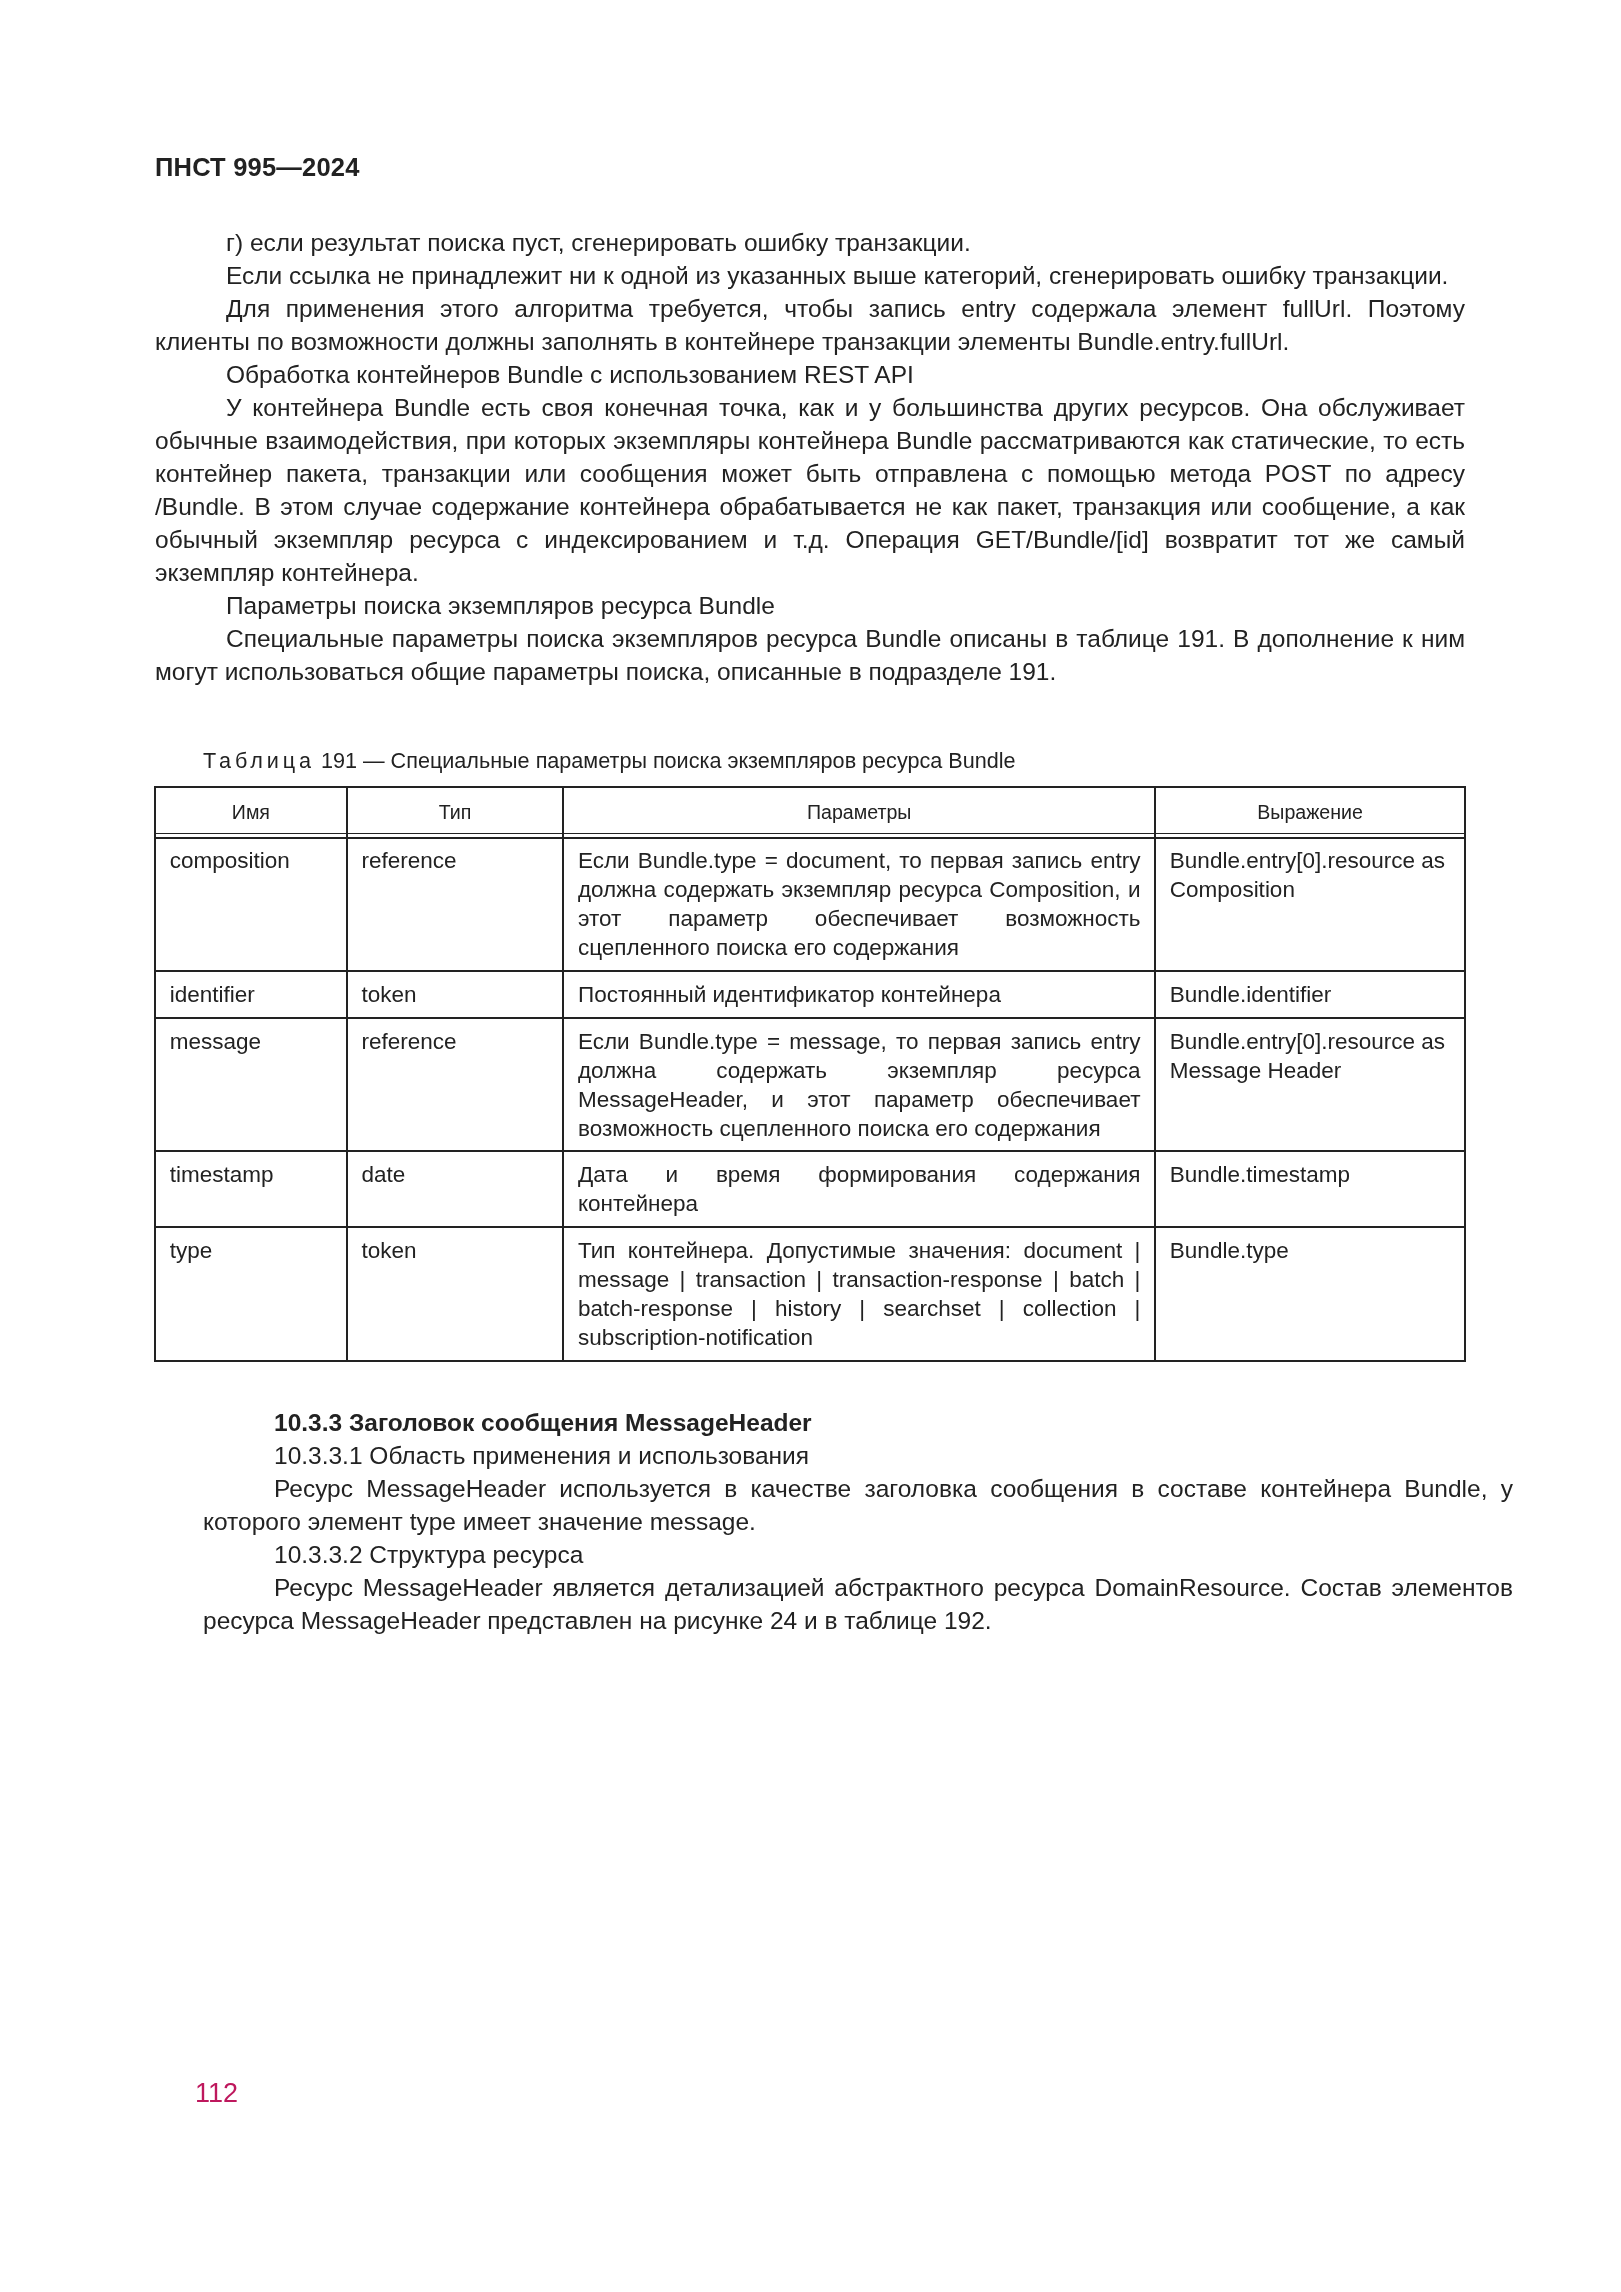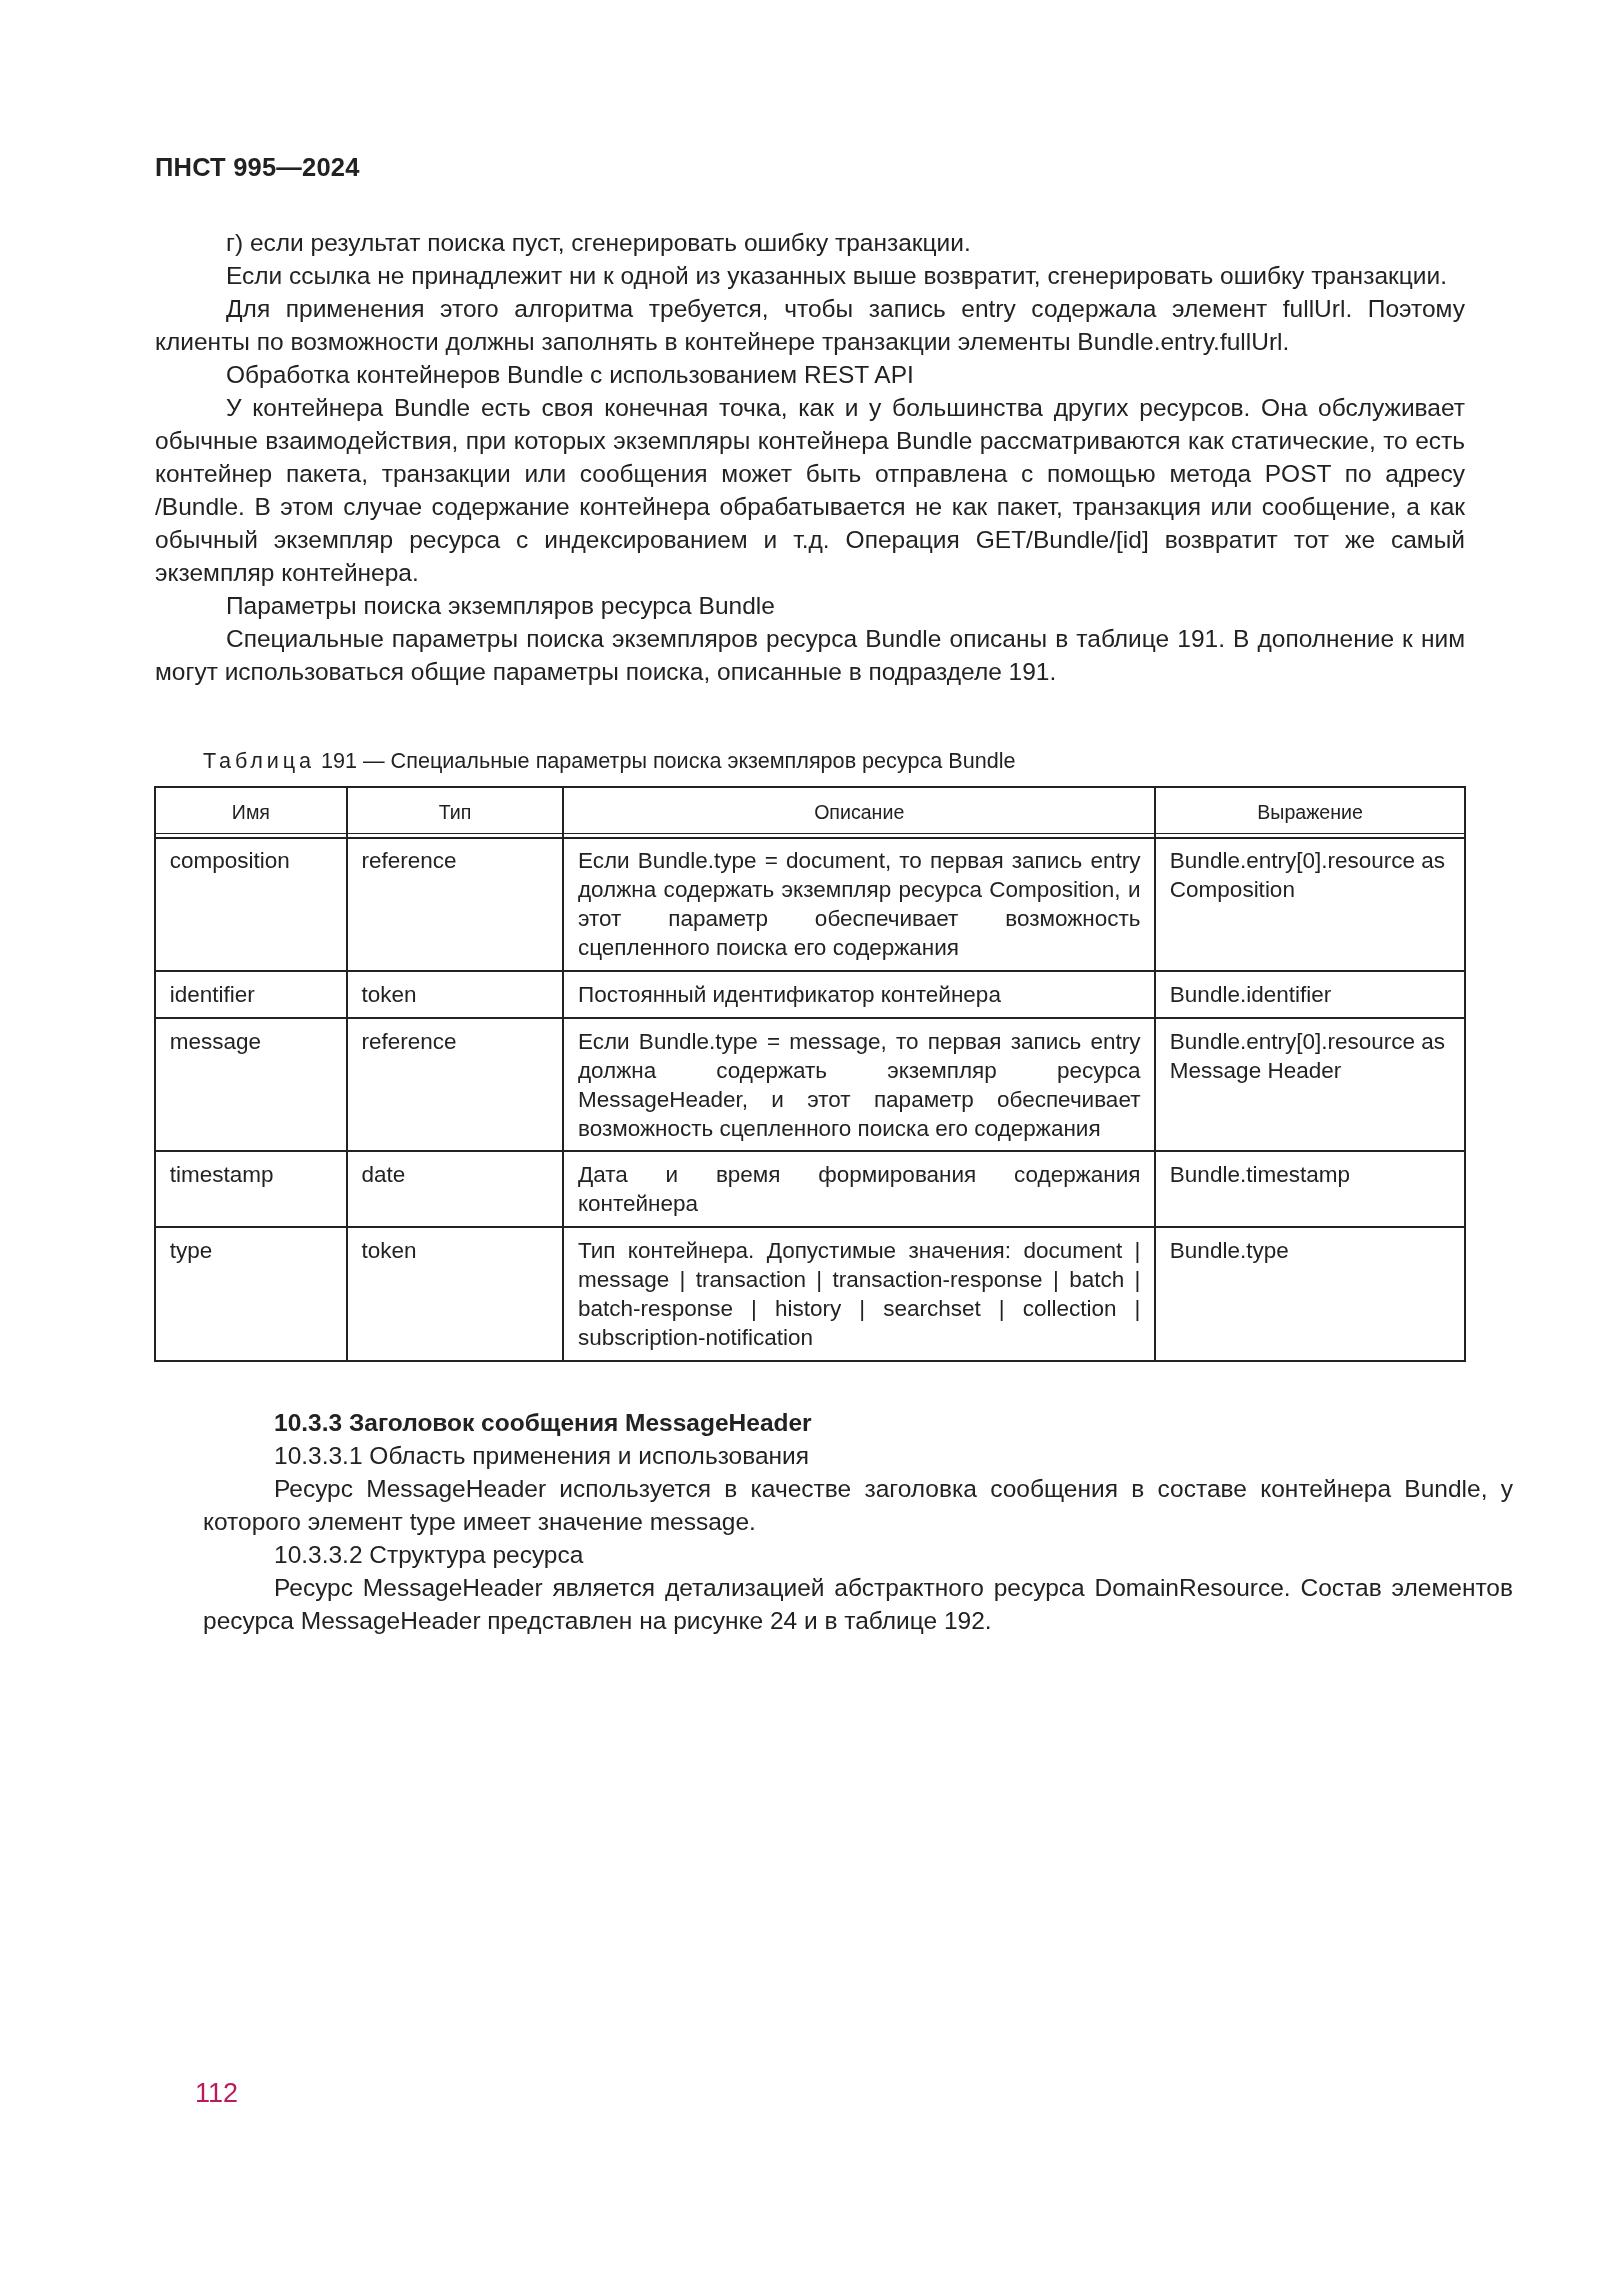--- a/index.html
+++ b/index.html
@@ -103,21 +103,21 @@
     margin-left: 40px;
   }
 </style>
 </head>
 <body>
 
 <div class="page-header">ПНСТ 995—2024</div>
 
 <div class="body-block block-top">
   <p>г) если результат поиска пуст, сгенерировать ошибку транзакции.</p>
-  <p>Если ссылка не принадлежит ни к одной из указанных выше возвратит, сгенерировать ошибку транзакции.</p>
+  <p>Если ссылка не принадлежит ни к одной из указанных выше категорий, сгенерировать ошибку транзакции.</p>
   <p>Для применения этого алгоритма требуется, чтобы запись entry содержала элемент fullUrl. Поэтому клиенты по возможности должны заполнять в контейнере транзакции элементы Bundle.entry.fullUrl.</p>
   <p>Обработка контейнеров Bundle с использованием REST API</p>
   <p>У контейнера Bundle есть своя конечная точка, как и у большинства других ресурсов. Она обслуживает обычные взаимодействия, при которых экземпляры контейнера Bundle рассматриваются как статические, то есть контейнер пакета, транзакции или сообщения может быть отправлена с помощью метода POST по адресу /Bundle. В этом случае содержание контейнера обрабатывается не как пакет, транзакция или сообщение, а как обычный экземпляр ресурса с индексированием и т.д. Операция GET/Bundle/[id] возвратит тот же самый экземпляр контейнера.</p>
   <p>Параметры поиска экземпляров ресурса Bundle</p>
   <p>Специальные параметры поиска экземпляров ресурса Bundle описаны в таблице 191. В дополнение к ним могут использоваться общие параметры поиска, описанные в подразделе 191.</p>
 </div>
 
 <div class="table-caption">
   <span class="spaced">Таблица</span><span> 191 — Специальные параметры поиска экземпляров ресурса Bundle</span>
 </div>
@@ -126,21 +126,21 @@
   <colgroup>
     <col class="c1">
       <col class="c2">
       <col class="c3">
       <col class="c4">
   </colgroup>
   <thead>
     <tr>
       <th>Имя</th>
       <th>Тип</th>
-      <th>Описание</th>
+      <th>Параметры</th>
       <th>Выражение</th>
     </tr>
     <tr class="dbl">
       <td></td>
         <td></td>
         <td></td>
         <td></td>
     </tr>
   </thead>
   <tbody>

